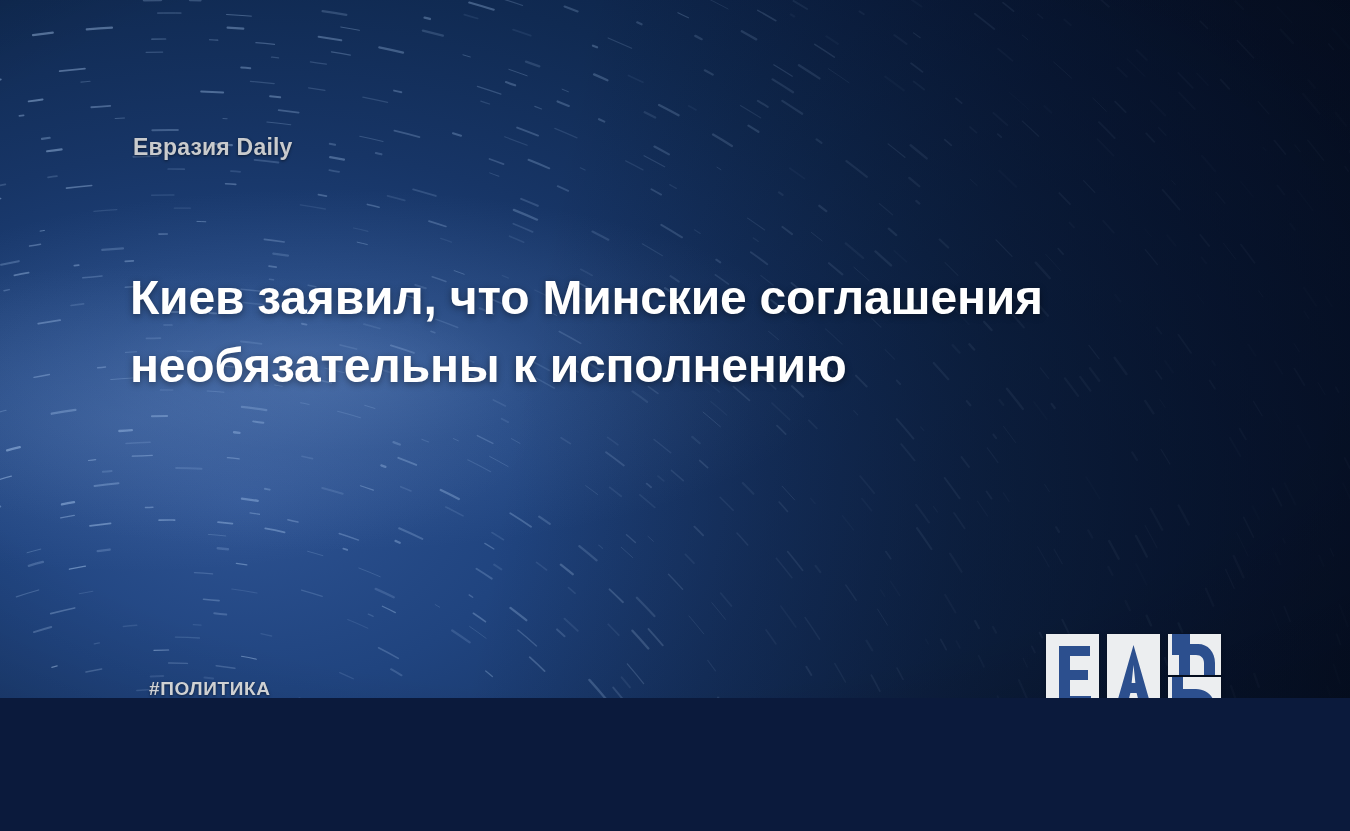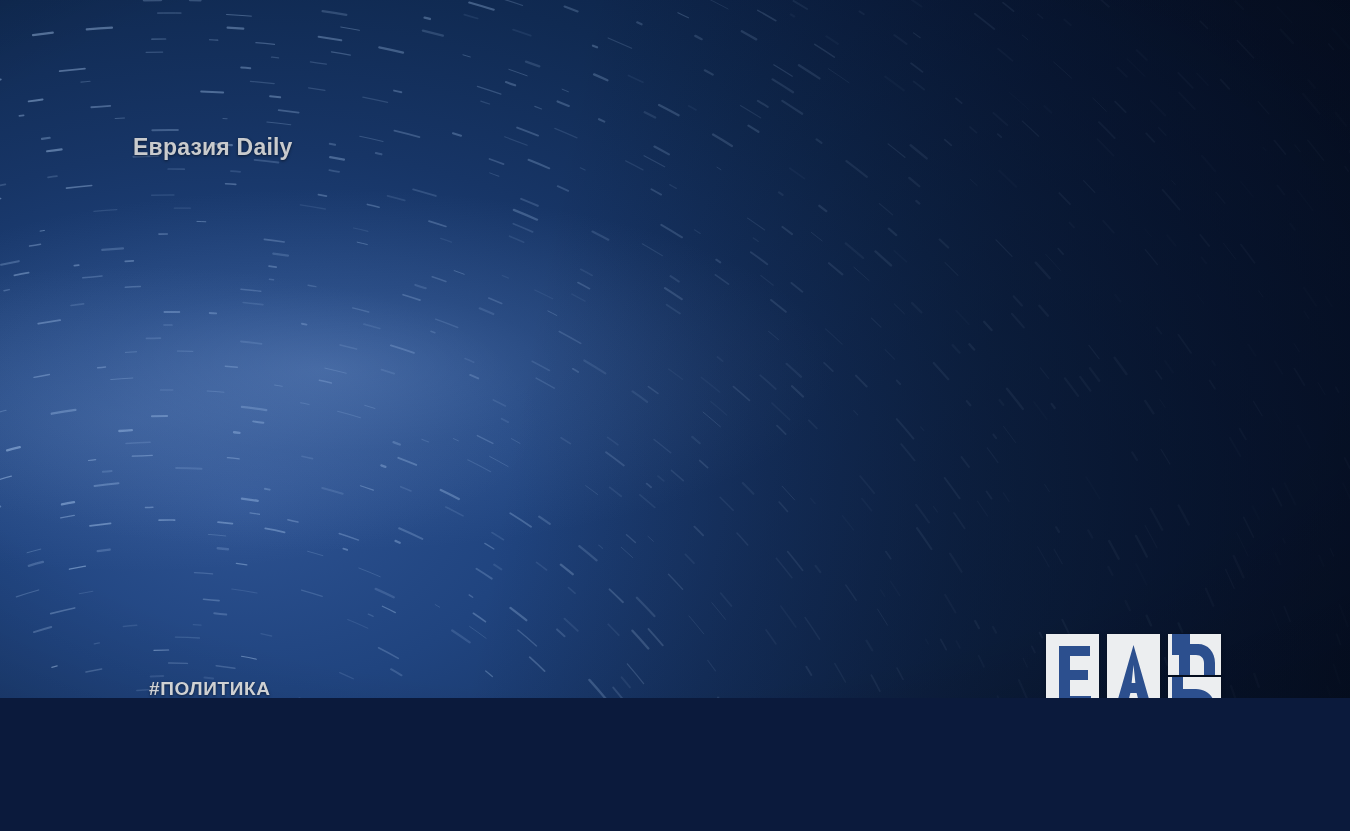--- a/index.html
+++ b/index.html
@@ -284,20 +284,21 @@
         </g>
     </g>
   </svg>
 
   <div class="bg-layer bg-glow"></div>
   <div class="bg-layer bg-dark-right"></div>
   <div class="bg-layer bg-vignette"></div>
 
   <div class="brand">Евразия Daily</div>
 
+  <div class="headline">Киев заявил, что Минские соглашения необязательны к исполнению</div>
 
   <div class="tag">#ПОЛИТИКА</div>
 
   <div class="logo">
     <div class="logo-tile">
       <svg class="logo-glyph" viewBox="0 0 53 84">
         <path d="M13 12 H44 V22 H24 V36 H42 V46 H24 V62 H45 V72 H13 Z" fill="#2c4f8e"></path>
       </svg>
     </div>
     <div class="logo-tile">

